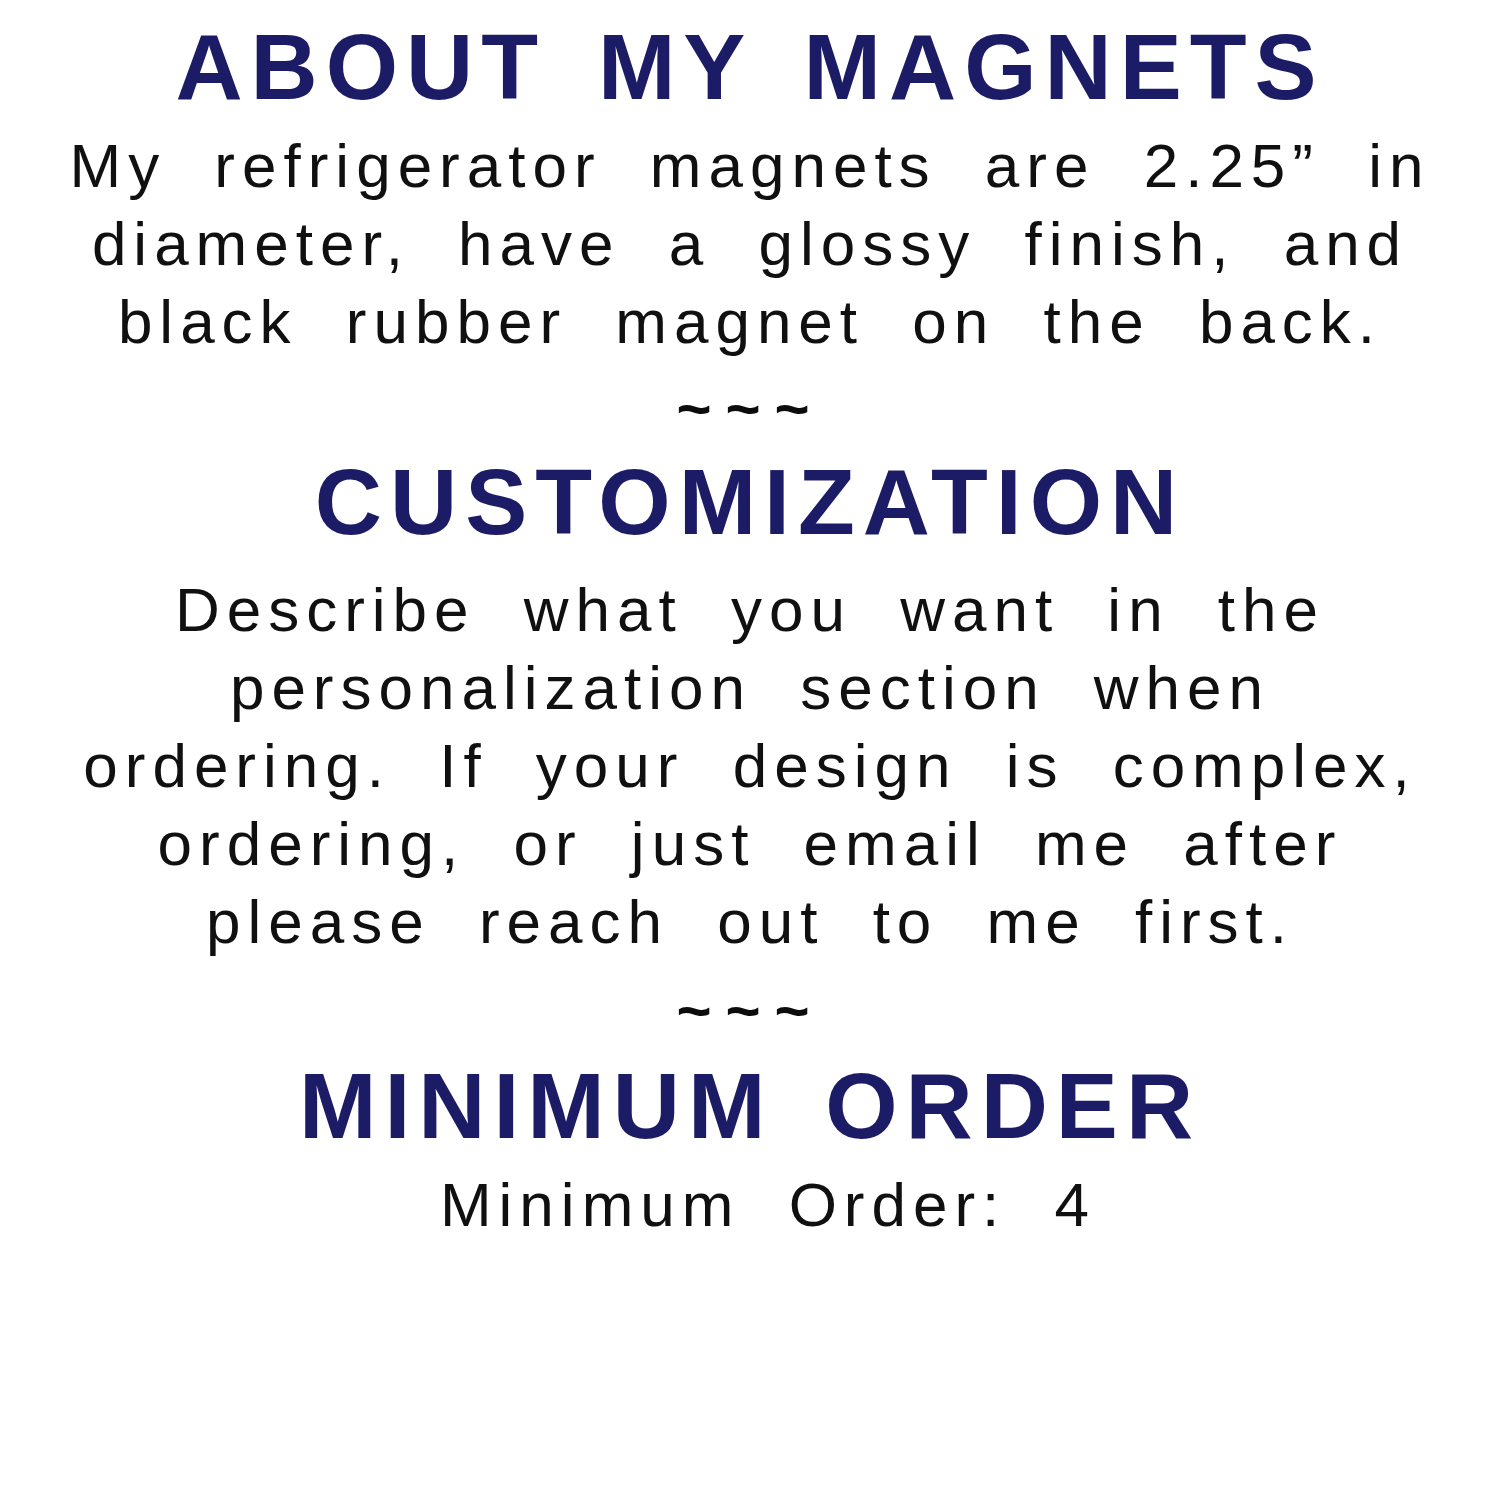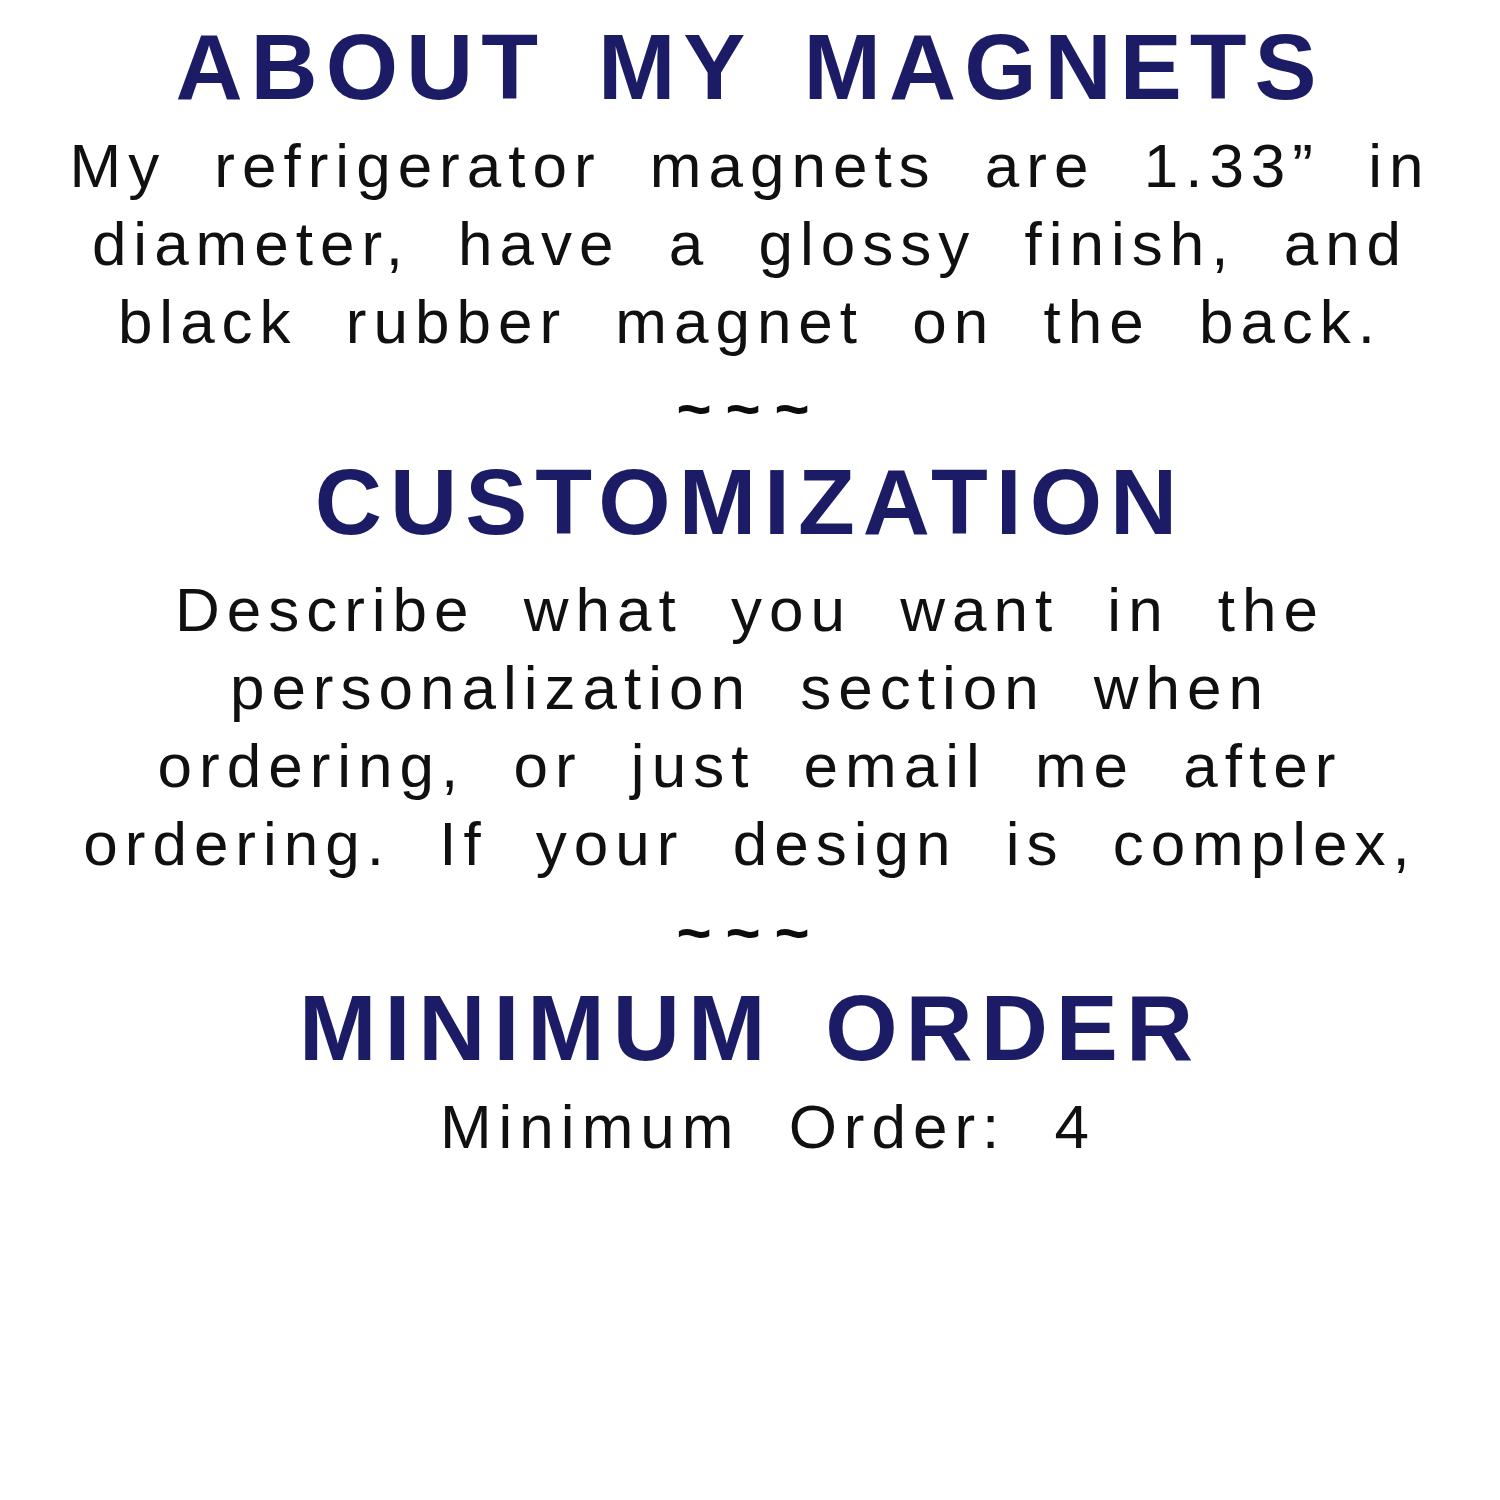--- a/index.html
+++ b/index.html
@@ -52,34 +52,35 @@
   .sec3-body    { margin-top: 6px; margin-left: 36px; }
 </style>
 </head>
 <body>
 
 <div class="page">
 
   <div class="heading sec1-heading">ABOUT MY MAGNETS</div>
 
   <div class="body-lines sec1-body">
-      <div>My refrigerator magnets are 1.33” in</div>
+      <div>My refrigerator magnets are 2.25” in</div>
       <div>diameter, have a glossy finish, and</div>
       <div>black rubber magnet on the back.</div>
     </div>
 
   <div class="divider divider-1">~~~</div>
 
   <div class="heading sec2-heading">CUSTOMIZATION</div>
 
   <div class="body-lines sec2-body">
       <div>Describe what you want in the</div>
       <div>personalization section when</div>
+      <div>ordering. If your design is complex,</div>
       <div>ordering, or just email me after</div>
-      <div>ordering. If your design is complex,</div>
+      <div>please reach out to me first.</div>
     </div>
 
   <div class="divider divider-2">~~~</div>
 
   <div class="heading sec3-heading">MINIMUM ORDER</div>
 
   <div class="body-lines sec3-body">
       <div>Minimum Order: 4</div>
     </div>
 

